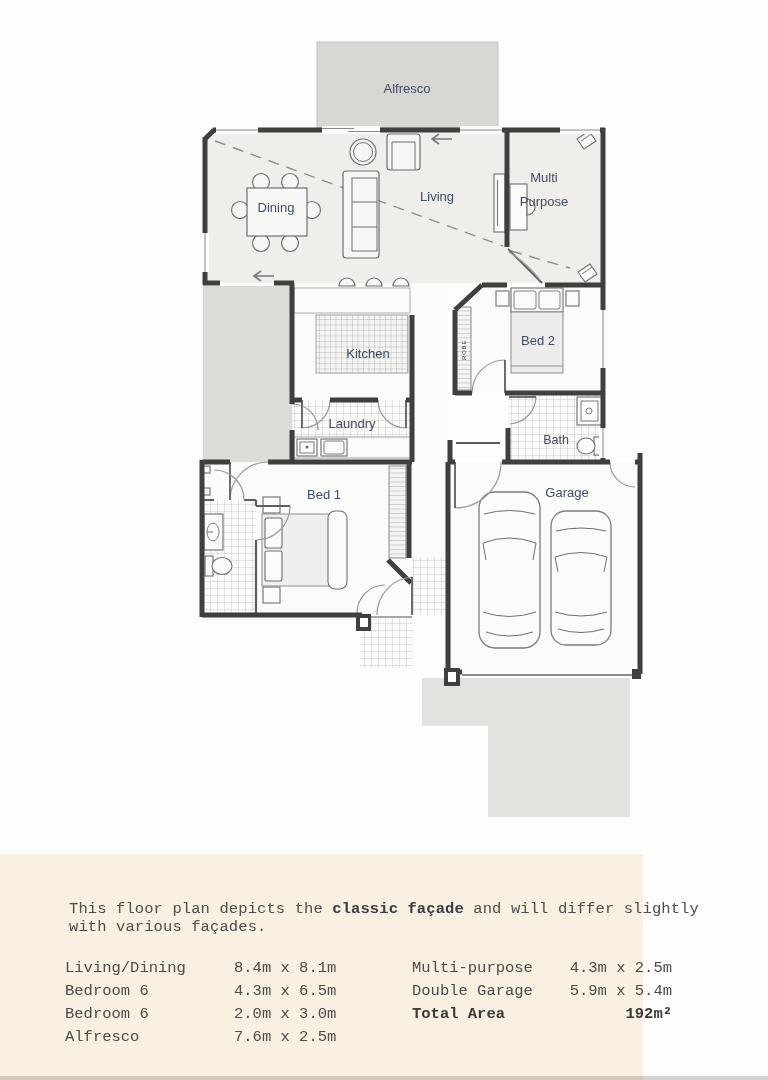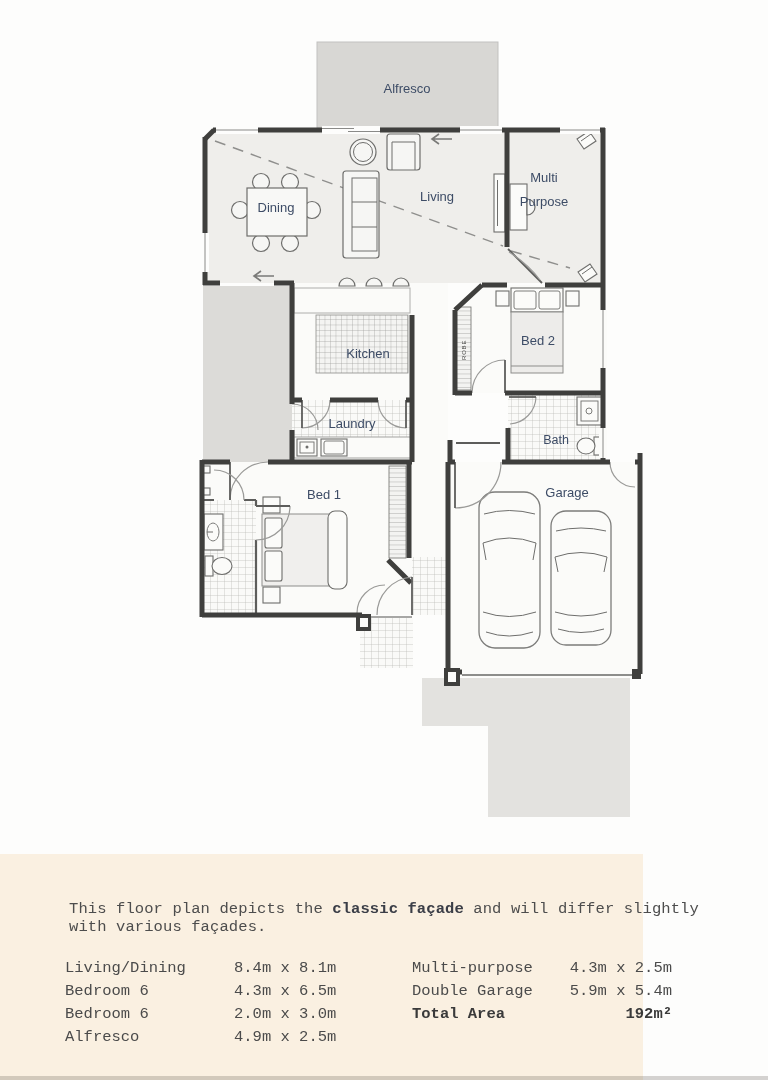--- a/index.html
+++ b/index.html
@@ -305,21 +305,21 @@
   <p class="disclaimer"><span>This floor plan depicts the </span><b>classic façade</b><span> and will differ slightly with various façades.</span></p>
 
   <div class="dim-table left">
     <div>Living/Dining</div>
     <div class="val">8.4m x 8.1m</div>
     <div>Bedroom 6</div>
     <div class="val">4.3m x 6.5m</div>
     <div>Bedroom 6</div>
     <div class="val">2.0m x 3.0m</div>
     <div>Alfresco</div>
-    <div class="val">4.9m x 2.5m</div>
+    <div class="val">7.6m x 2.5m</div>
   </div>
 
   <div class="dim-table right">
     <div>Multi-purpose</div>
     <div class="val">4.3m x 2.5m</div>
     <div>Double Garage</div>
     <div class="val">5.9m x 5.4m</div>
     <div class="bold">Total Area</div>
     <div class="val bold">192m²</div>
   </div>

